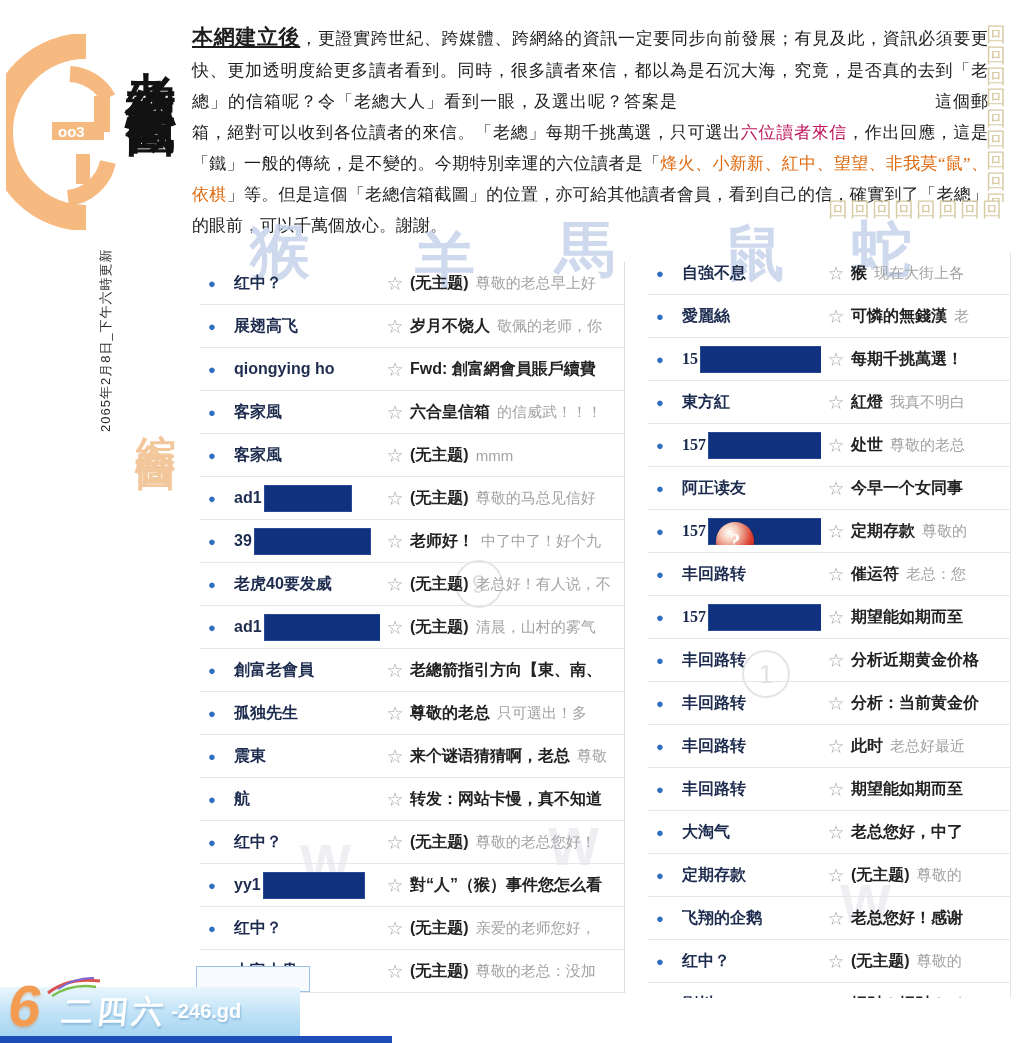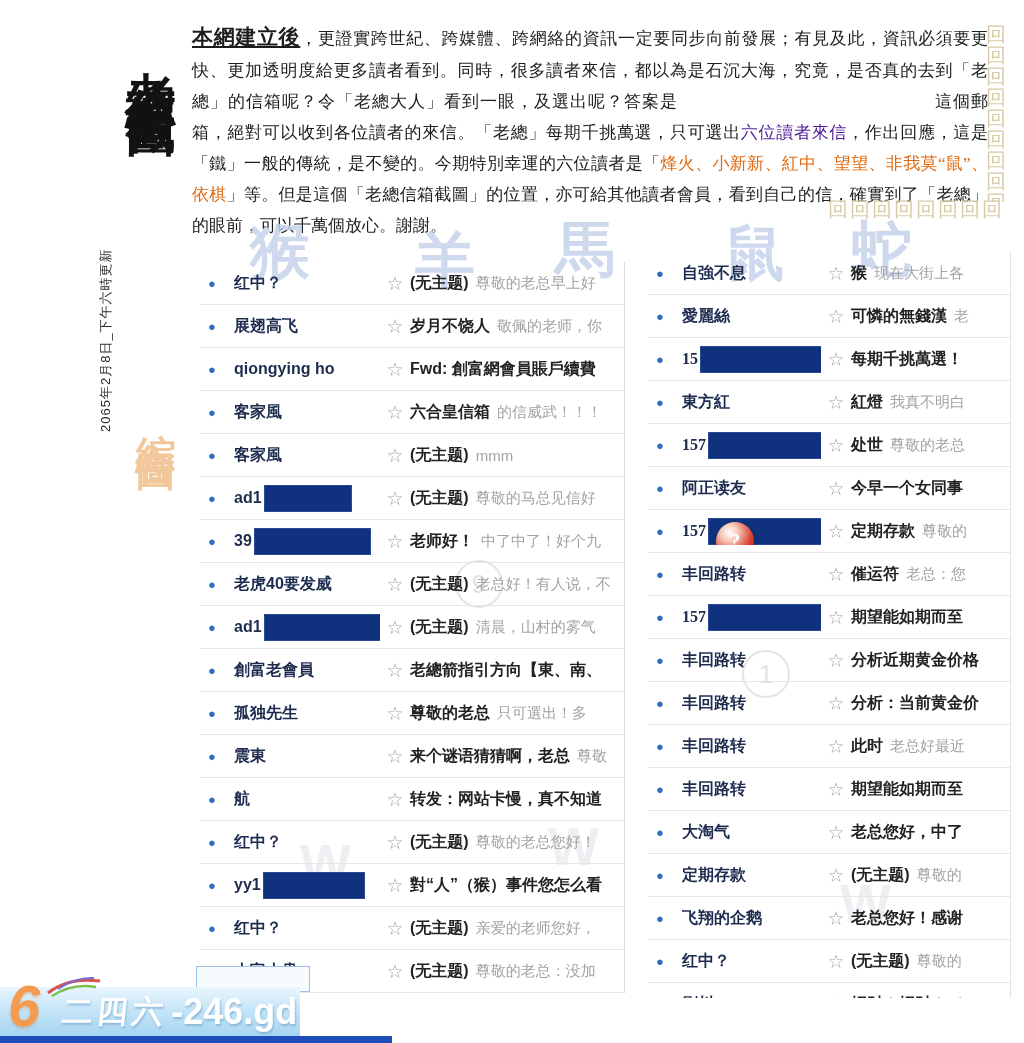--- a/index.html
+++ b/index.html
@@ -15,21 +15,21 @@
            font-family:"Liberation Serif","DejaVu Serif",serif;font-weight:bold;
            font-size:40px;letter-spacing:10px;color:#f2c79b;}
   .date-note{position:absolute;left:97px;top:432px;transform:rotate(-90deg);
            transform-origin:0 0;white-space:nowrap;font-size:13px;color:#2b2b2b;letter-spacing:1px;}
 
   
   .headpar{position:absolute;left:192px;top:18px;width:796px;font-size:17px;line-height:1.82;
            color:#1d1d1d;text-align:justify;font-family:"Liberation Serif","DejaVu Serif",serif;}
   .headpar .lead{font-size:21px;font-weight:bold;text-decoration:underline;}
   .headpar .gap{display:inline-block;width:256px;}
-  .hl-magenta{color:#4c1d95;}
+  .hl-magenta{color:#be185d;}
   .hl-names{color:#e06a10;}
 
   
   .meander-v{position:absolute;left:986px;top:24px;width:26px;height:178px;overflow:hidden;
              font-size:20px;line-height:21px;color:#d8cca6;word-break:break-all;}
   .meander-h{position:absolute;left:828px;top:196px;width:186px;height:24px;overflow:hidden;
              font-size:20px;letter-spacing:2px;color:#d8cca6;white-space:nowrap;}
 
   
   .zodiac{position:absolute;font-size:60px;font-weight:bold;color:#c7d3ec;opacity:.85;
@@ -61,28 +61,39 @@
 
   
   .footer-bar{position:absolute;left:0;top:987px;width:300px;height:49px;z-index:6;
               background:linear-gradient(180deg,#e9f6fd 0%,#bfe2f6 55%,#a7d5f1 100%);
               display:flex;align-items:center;}
   .six{font-size:58px;font-weight:900;font-style:italic;color:#f49b52;line-height:40px;
        margin-left:8px;position:relative;top:-6px;text-shadow:0 2px 3px rgba(205,120,45,.35);}
   .swoosh{position:absolute;left:46px;top:-12px;}
   .brand{font-family:"Liberation Serif","DejaVu Serif",serif;font-weight:bold;color:#fff;font-size:31px;
          margin-left:22px;letter-spacing:4px;transform:skewX(-6deg);text-shadow:1px 2px 2px rgba(110,160,205,.6);}
-  .domain{color:#fff;font-weight:bold;font-size:36px;margin-left:4px;text-shadow:1px 2px 2px rgba(110,160,205,.6);}
+  .domain{color:#fff;font-weight:bold;font-size:20px;margin-left:4px;text-shadow:1px 2px 2px rgba(110,160,205,.6);}
   .footer-strip{position:absolute;left:0;top:1036px;width:392px;height:7px;background:#1d4db8;z-index:6;}
 </style>
 </head>
 <body>
 
 <div class="page">
 
+  <div class="emblem">
+    <svg width="112" height="196" viewBox="0 0 112 196">
+      <path d="M80 12 A 86 86 0 0 0 80 184" stroke="#f6ba81" stroke-width="26" fill="none"></path>
+      <path d="M64 40 A 46 46 0 0 1 102 64" stroke="#f6ba81" stroke-width="16" fill="none"></path>
+      <rect x="88" y="62" width="16" height="36" fill="#f6ba81"></rect>
+      <rect x="46" y="88" width="52" height="18" fill="#f6ba81"></rect>
+      <path d="M102 128 A 46 46 0 0 1 62 164" stroke="#f6ba81" stroke-width="16" fill="none"></path>
+      <rect x="70" y="120" width="14" height="30" fill="#f6ba81"></rect>
+      <text x="52" y="103" font-size="15" font-weight="bold" fill="#ffffff">oo3</text>
+    </svg>
+  </div>
 
   <div class="v-title">老總信箱截圖</div>
   <div class="v-subtitle">綜合圖</div>
   <div class="date-note">2065年2月8日_下午六時更新</div>
 
   <div class="headpar"><span class="lead">本網建立後</span><span>，更證實跨世紀、跨媒體、跨網絡的資訊一定要同步向前發展；有見及此，資訊必須要更快、更加透明度給更多讀者看到。同時，很多讀者來信，都以為是石沉大海，究竟，是否真的去到「老總」的信箱呢？令「老總大人」看到一眼，及選出呢？答案是</span><span class="gap"></span><span>這個郵箱，絕對可以收到各位讀者的來信。「老總」每期千挑萬選，只可選出</span><span class="hl-magenta">六位讀者來信</span><span>，作出回應，這是「鐵」一般的傳統，是不變的。今期特別幸運的六位讀者是「</span><span class="hl-names">烽火、小新新、紅中、望望、非我莫“鼠”、依棋</span><span>」等。但是這個「老總信箱截圖」的位置，亦可給其他讀者會員，看到自己的信，確實到了「老總」的眼前，可以千萬個放心。謝謝。</span></div>
 
   <div class="meander-v">回回回回回回回回回</div>
   <div class="meander-h">回回回回回回回回</div>
 

